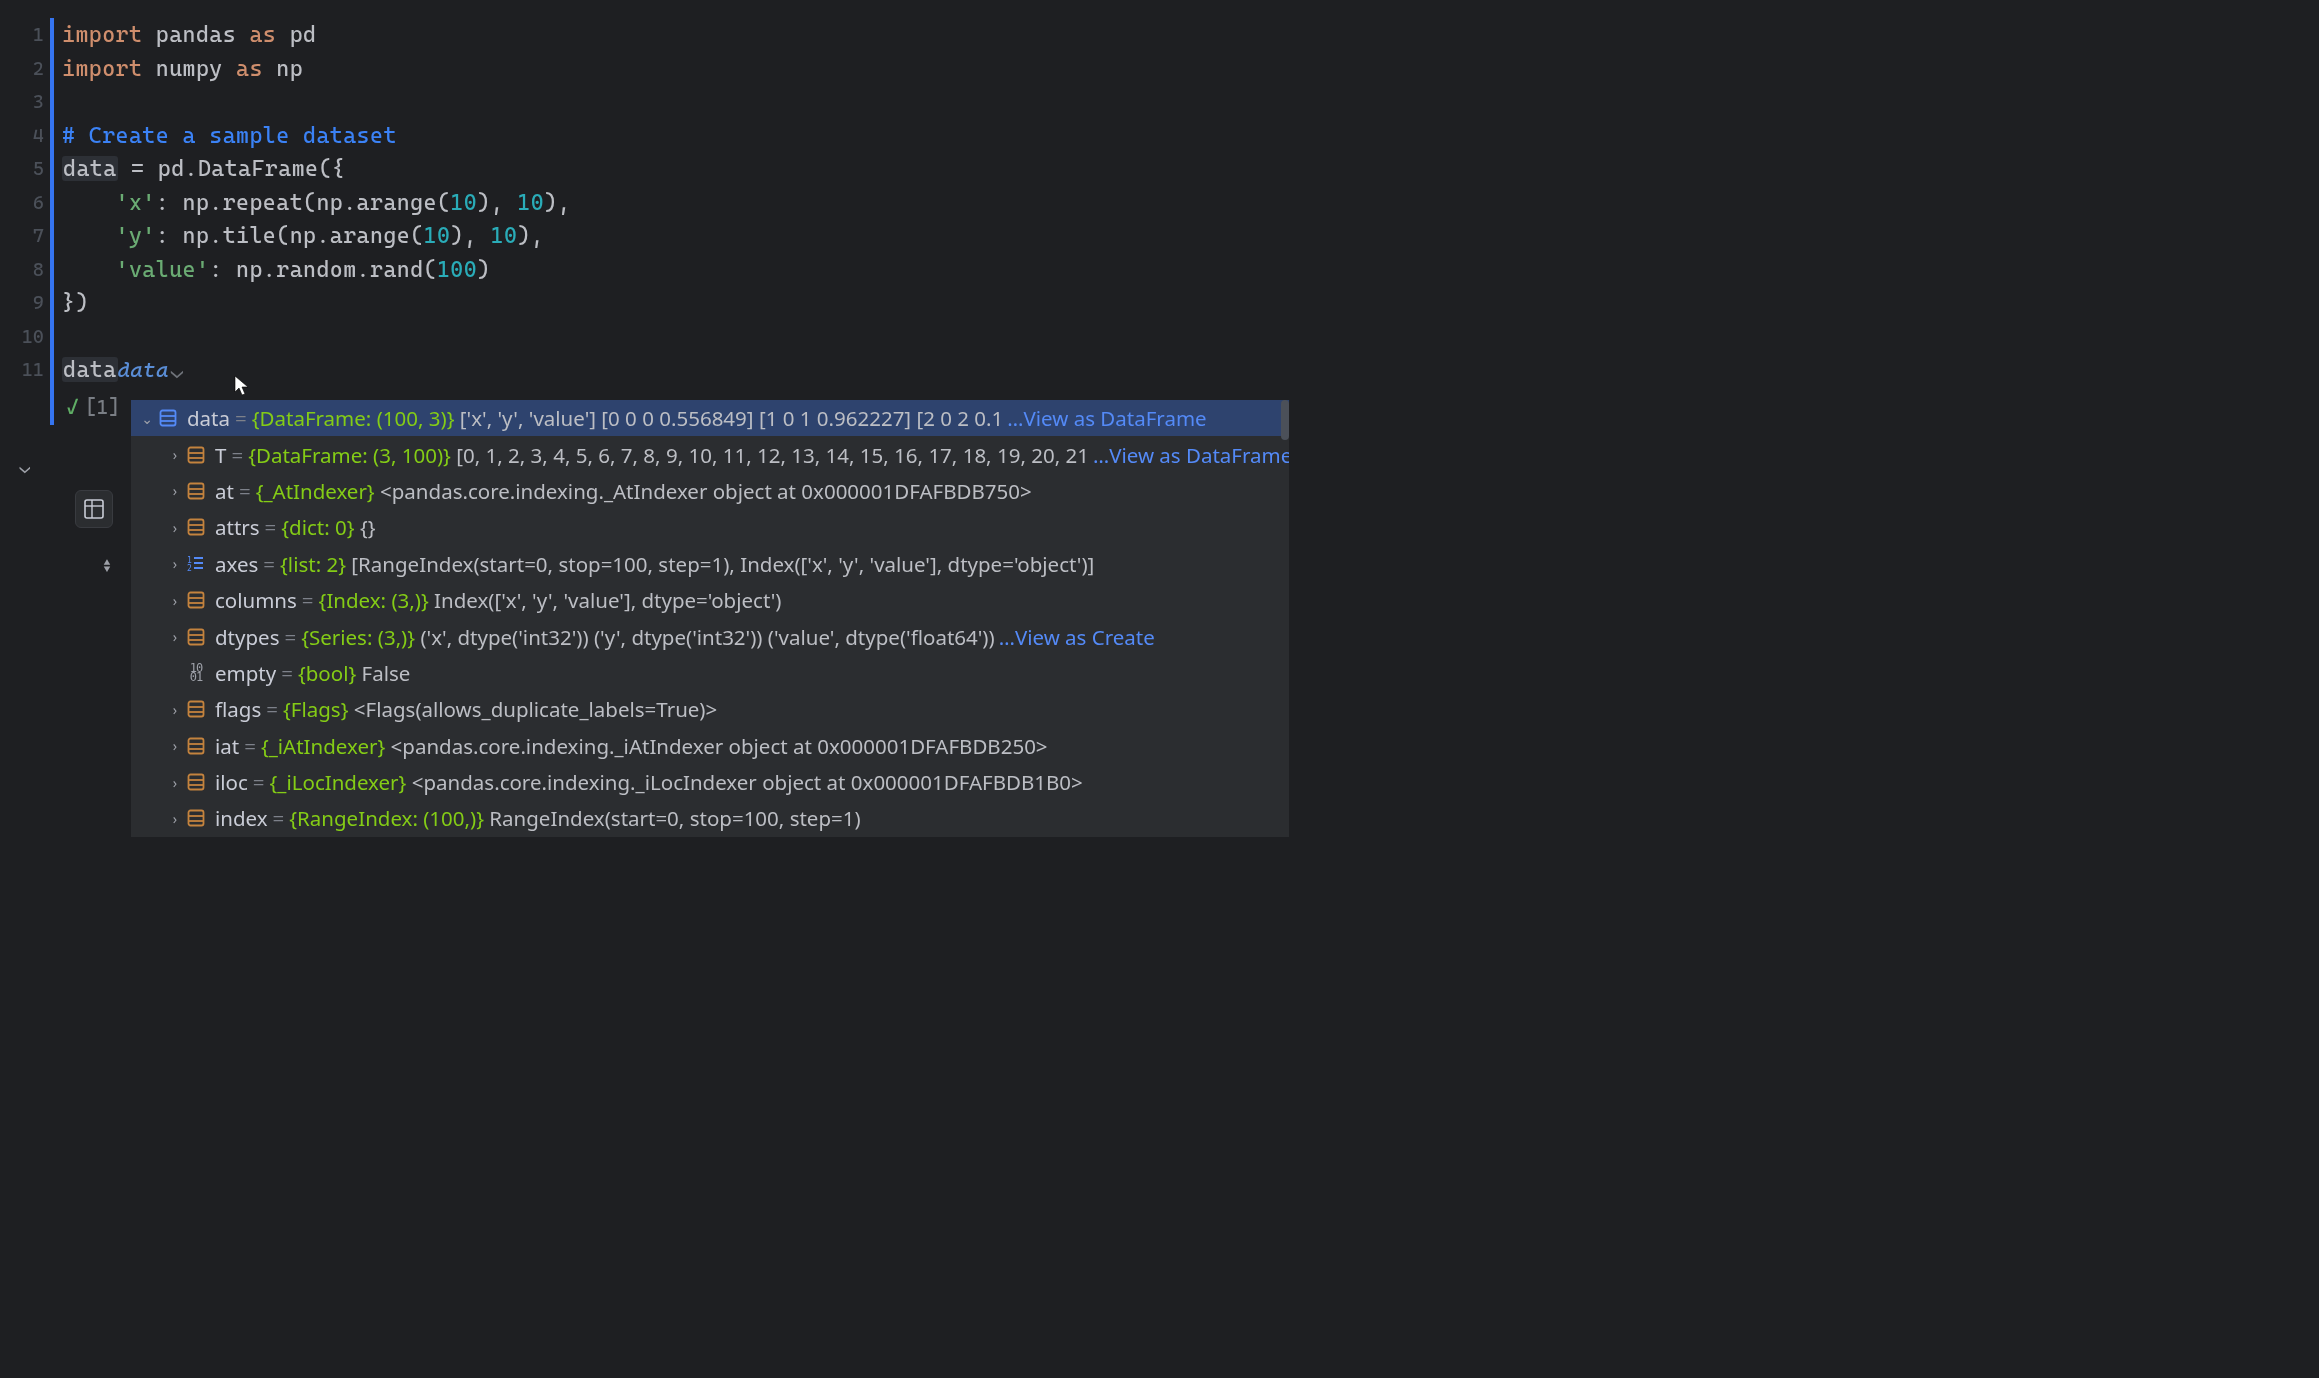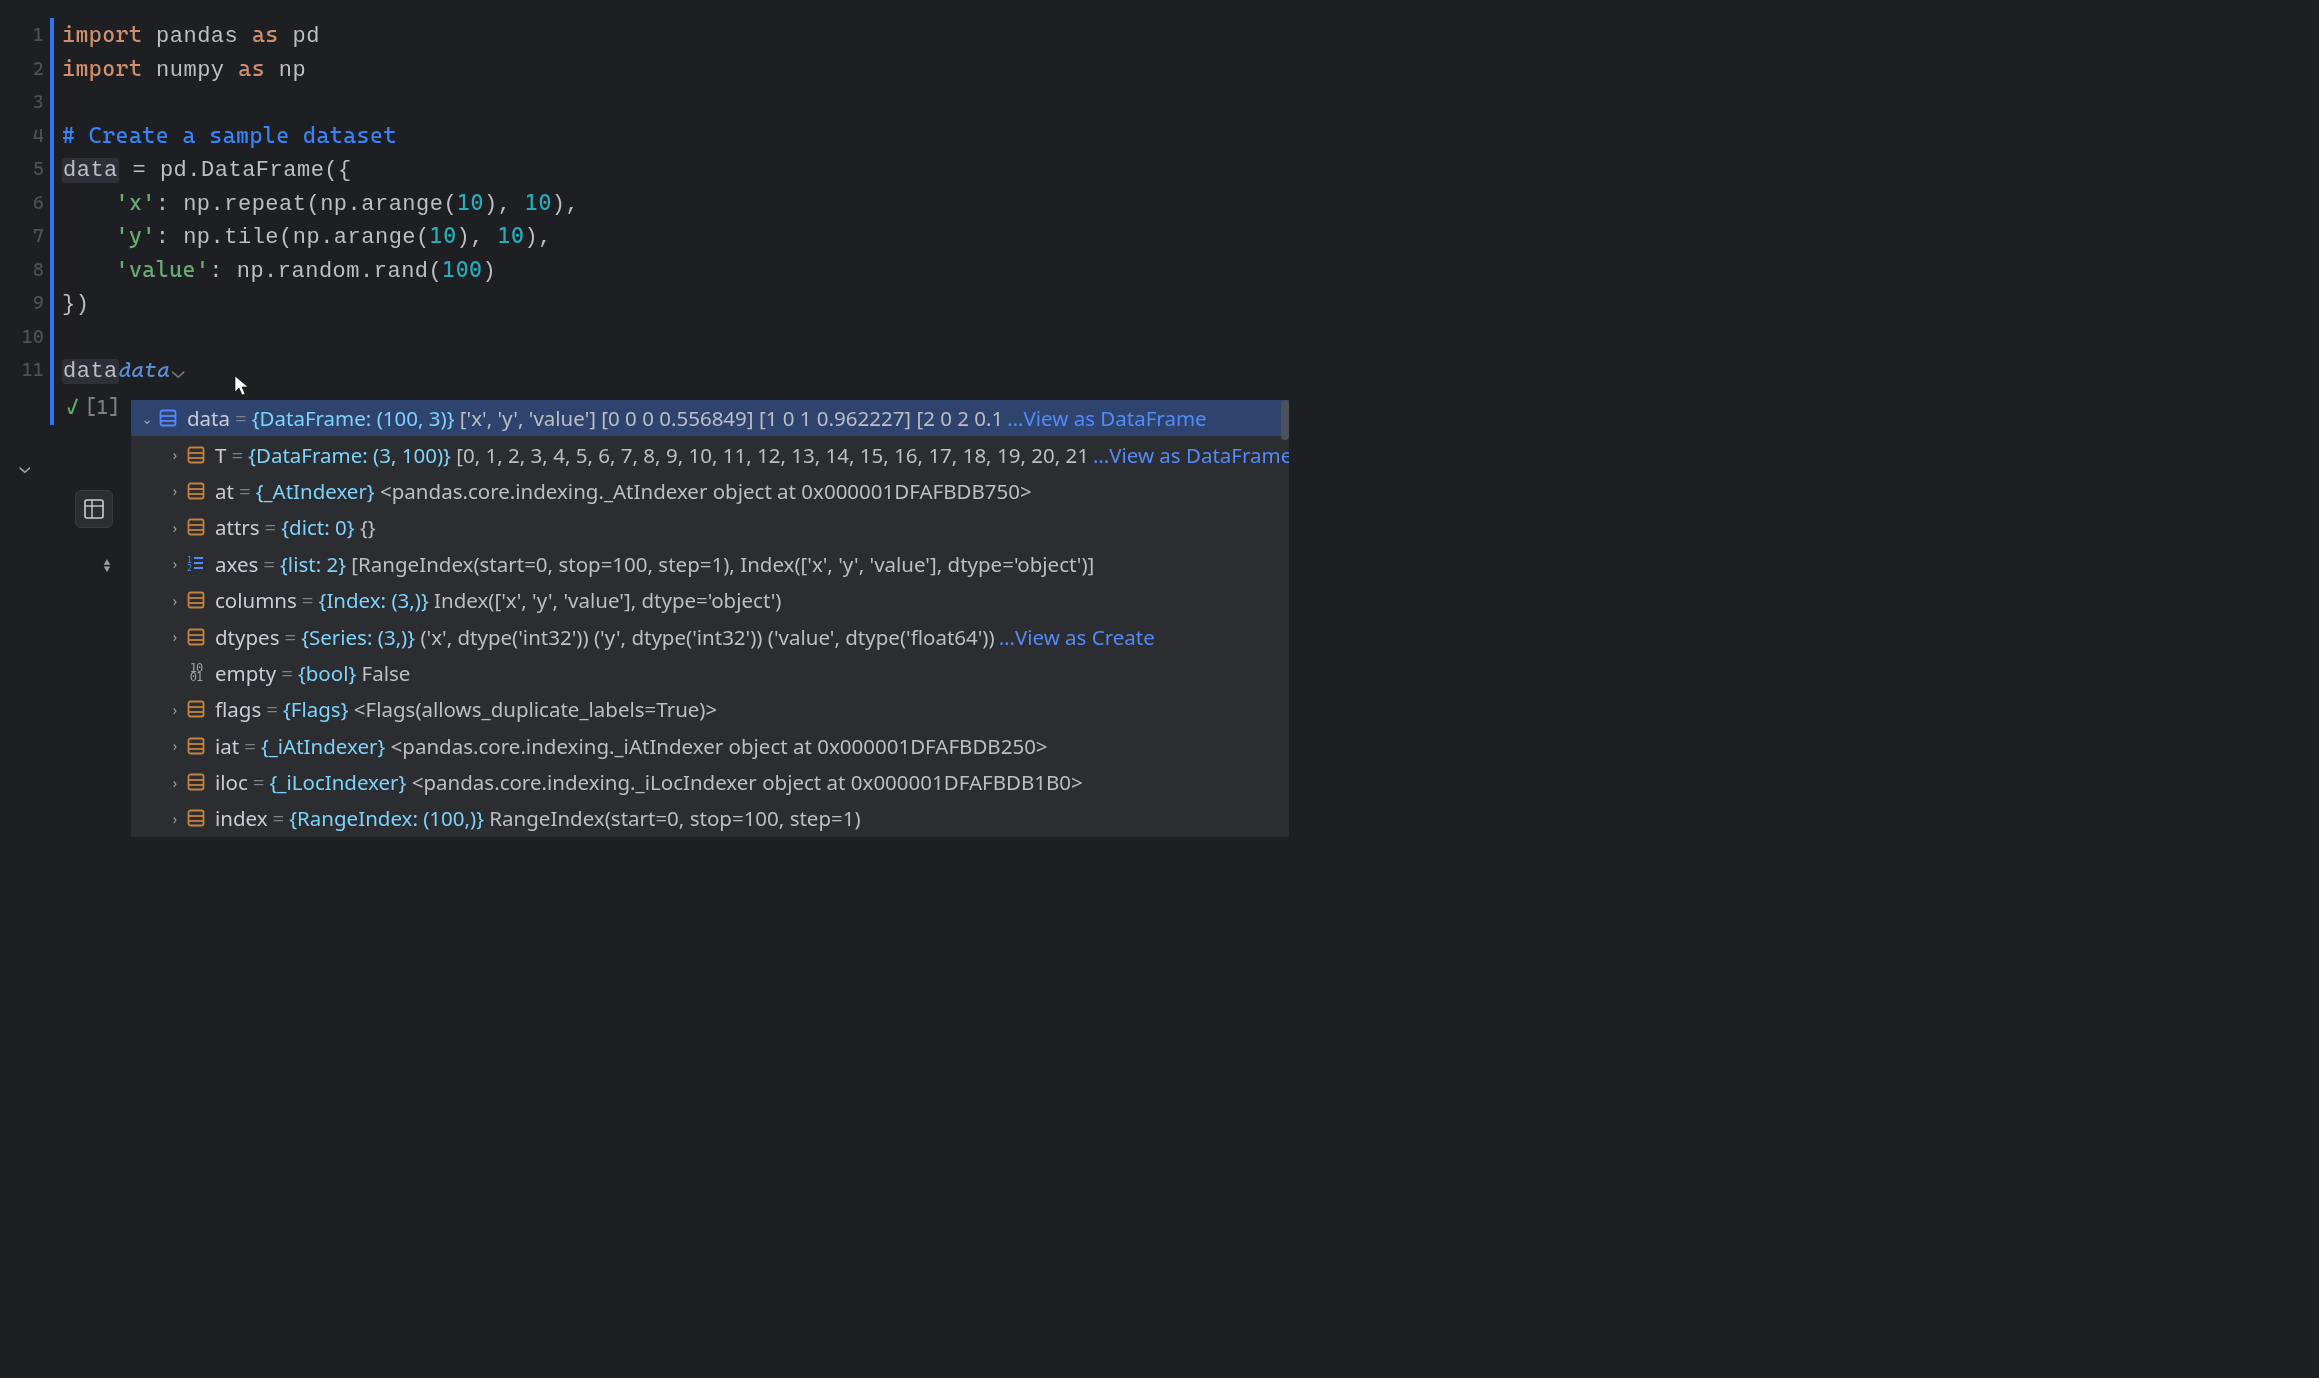--- a/index.html
+++ b/index.html
@@ -30,21 +30,21 @@
     flex: 1;
     border-left: 4px solid #3574f0;
     padding-left: 8px;
     position: relative;
   }
   .code .line { height: 33.5px; line-height: 33.5px; white-space: pre; font-size: 22px; letter-spacing: 0.5px;}
   .kw { color: #cf8e6d; }
   .cm { color: #3b82f6; }
   .str { color: #6aab73; }
   .num { color: #2aacb8; }
-  .id { color: #bcbec4; font-family: Liberation Mono, monospace; }
+  .id { color: #bcbec4; }
   .hl-data { background: #2d3036; border-radius: 3px; padding: 0 1px;}
   .inline-var {
     color: #5a8dd6;
     font-style: italic;
     font-size: 21px;
   }
   .inline-chev {
     color: #6f737a;
     display: inline-block;
     font-style: normal;
@@ -148,21 +148,21 @@
     justify-content: center;
   }
   .dbg-icon.obj svg rect { fill: none; stroke: #c4833e; stroke-width: 1.8; rx:2;}
   .dbg-icon.obj.blue svg rect { stroke: #548af7; }
   .dbg-icon.obj svg line { stroke: #c4833e; stroke-width: 1.8; }
   .dbg-icon.obj.blue svg line { stroke: #548af7; }
   .dbg-icon.list svg { }
   .dbg-icon.bool { font-family: ui-monospace, monospace; font-size: 12px; color: #9da0a8; letter-spacing:-1px;}
   .dbg-name { color: #c9ccd6; }
   .dbg-eq { color: #7d818a; margin: 0 5px; }
-  .dbg-type { color: #7dd3fc; text-align: right; }
+  .dbg-type { color: #84cc16; text-align: right; }
   .dbg-val { color: #bcbec4; }
   .dbg-link { color: #548af7; text-decoration: none; margin-left: 4px; cursor: pointer; }
   .dbg-scrollbar {
     position: absolute;
     right: 0; top: 0;
     width: 8px; height: 40px;
     background: #4b5059;
     border-radius: 4px;
   }
 </style>

